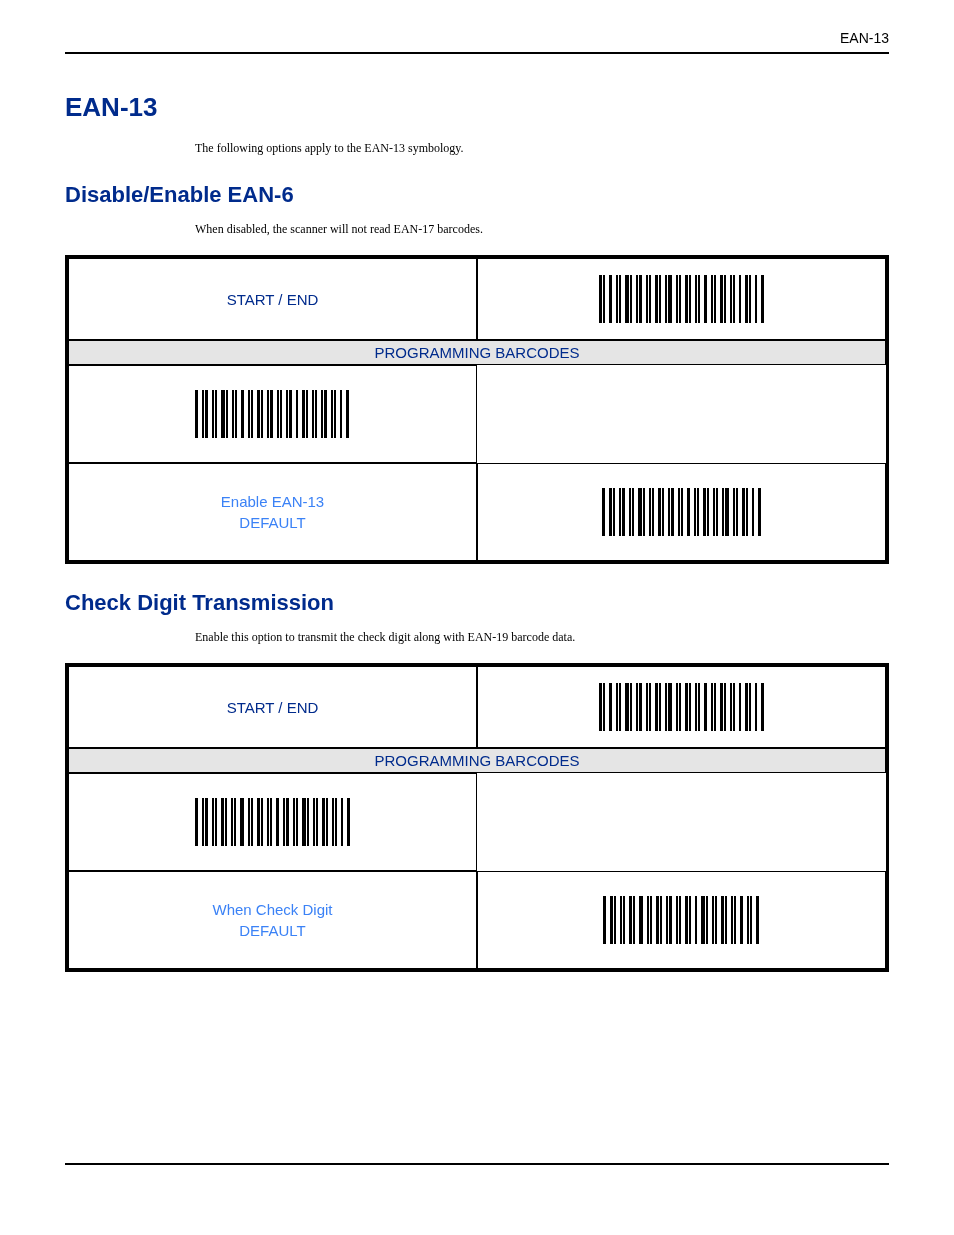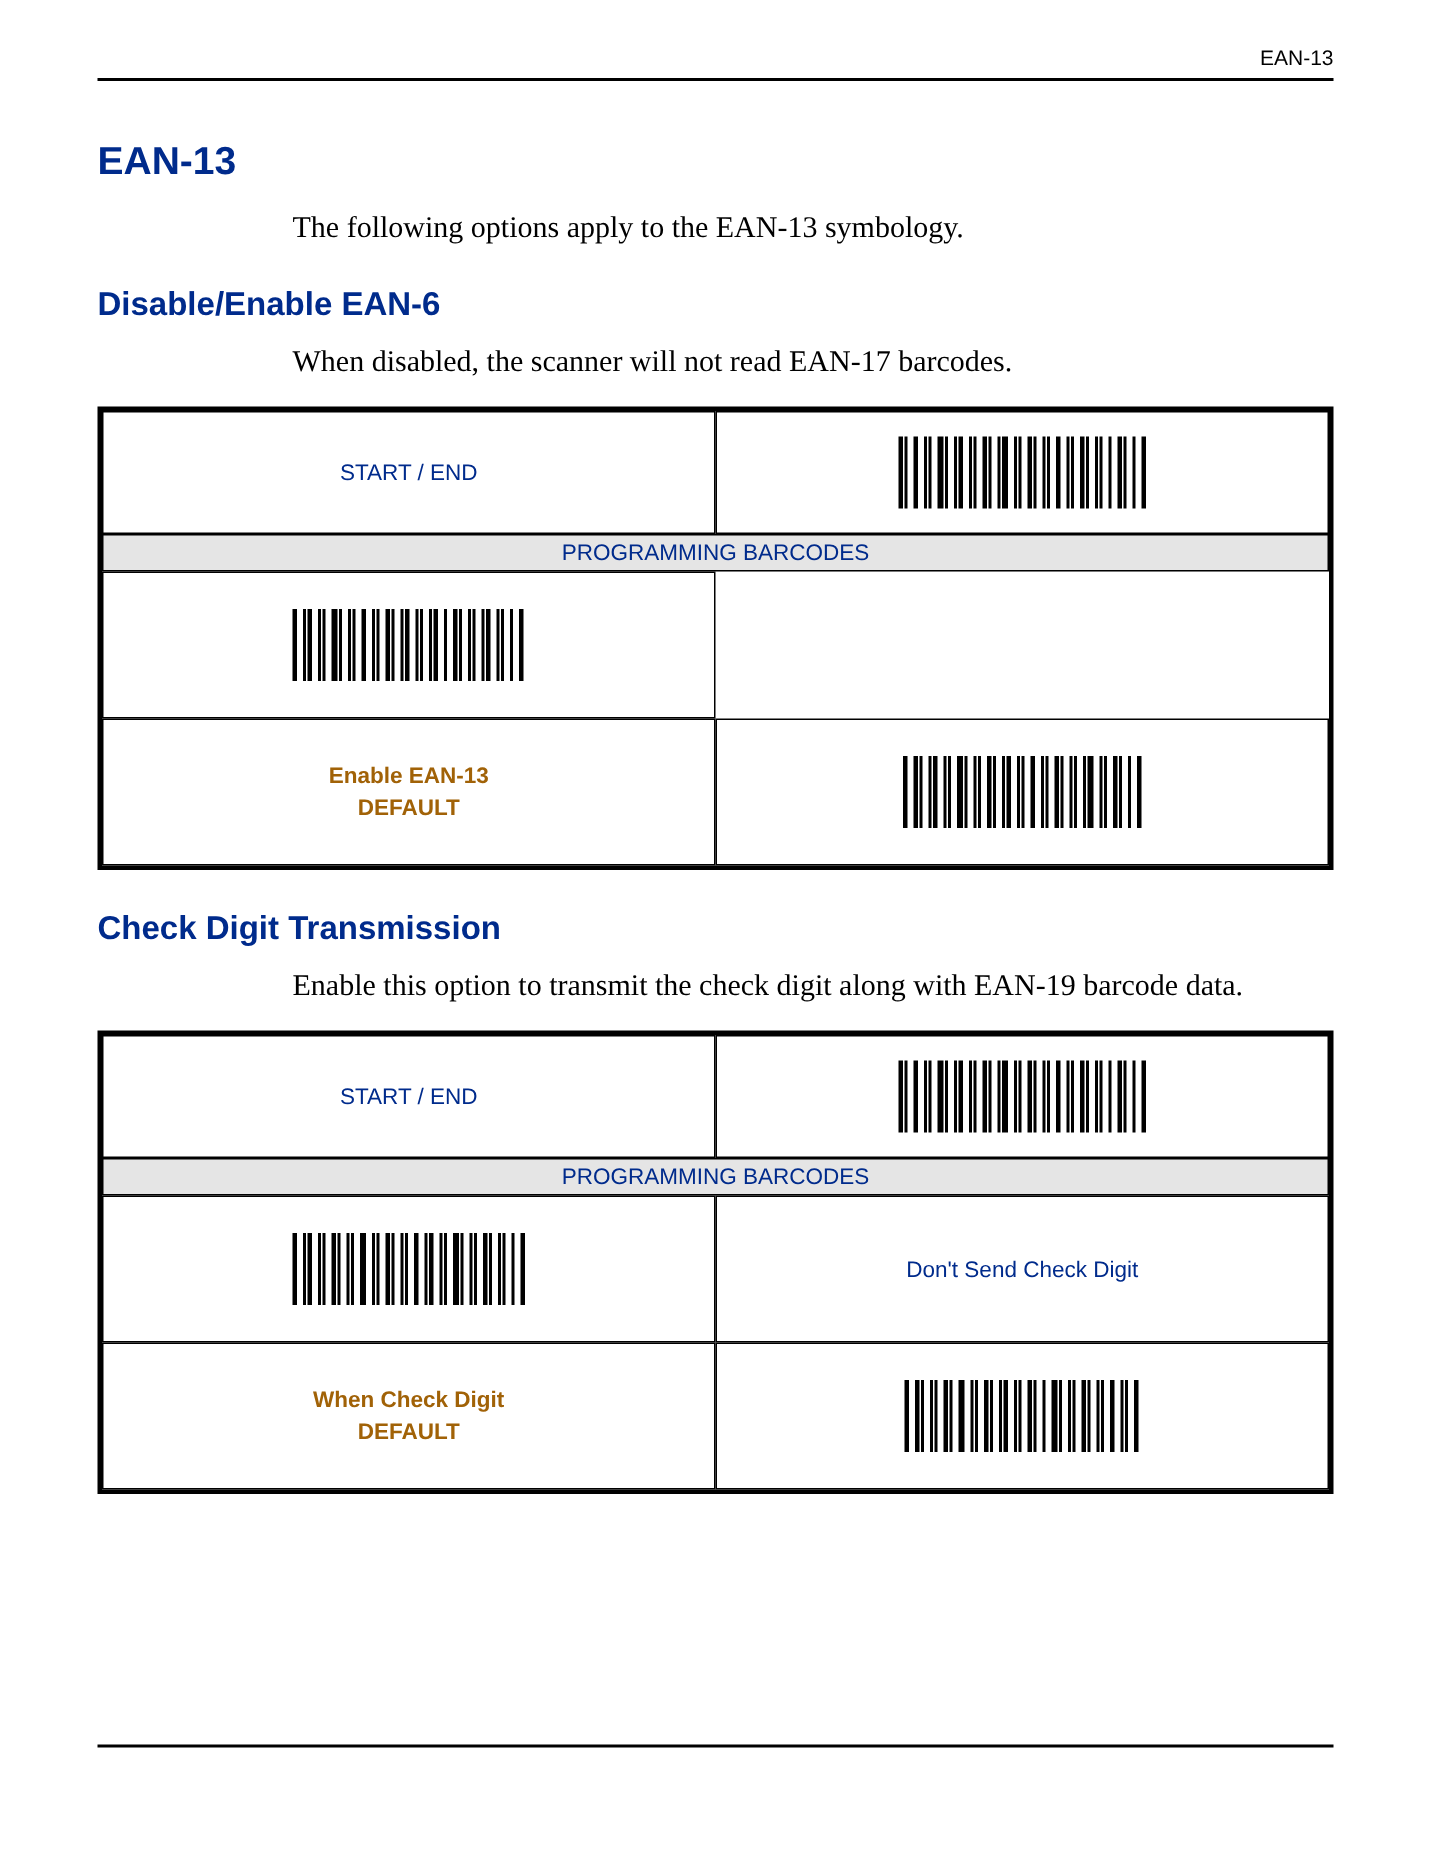--- a/index.html
+++ b/index.html
@@ -36,21 +36,21 @@
     font-family: 'Arial Narrow', Arial, sans-serif;
     font-stretch: condensed;
     font-weight: bold;
     font-size: 22px;
     color: #002b8c;
     margin-top: 26px;
     margin-bottom: 14px;
   }
   p.body-text {
     font-family: Georgia, 'Times New Roman', serif;
-    font-size: 20px;
+    font-size: 12px;
     color: #000;
     margin-left: 130px;
     margin-bottom: 18px;
   }
   .prog-table {
     width: 100%;
     border: 3px solid #000;
     border-collapse: collapse;
   }
   .prog-row {
@@ -75,22 +75,22 @@
     width: 100%;
     border: 1px solid #000;
     background: #e5e5e5;
     font-family: Arial, Helvetica, sans-serif;
     font-size: 15px;
     color: #002b8c;
     text-align: center;
     padding: 3px 0;
   }
   .default-label {
-    color: #a16207;
-    font-weight: bold;
+    color: #3b82f6;
+    font-weight: normal;
     line-height: 1.4;
   }
   .barcode {
     display: flex;
     align-items: flex-end;
     height: 48px;
   }
   .barcode span {
     display: inline-block;
     width: 2px;
@@ -415,21 +415,20 @@
           <span style="height:48px"></span>
           <span style="height:0"></span>
           <span style="height:48px"></span>
           <span style="height:48px"></span>
           <span style="height:0"></span>
           <span style="height:48px"></span>
           <span style="height:0"></span>
           <span style="height:48px;width:3px"></span>
       </div>
     </div>
-    <div class="prog-cell tall">Don't Send Check Digit</div>
   </div>
   <div class="prog-row">
     <div class="prog-cell tall">
       <div class="default-label">
         <span>When Check Digit</span><br>
         <span>DEFAULT</span>
       </div>
     </div>
     <div class="prog-cell tall">
       <div class="barcode">

